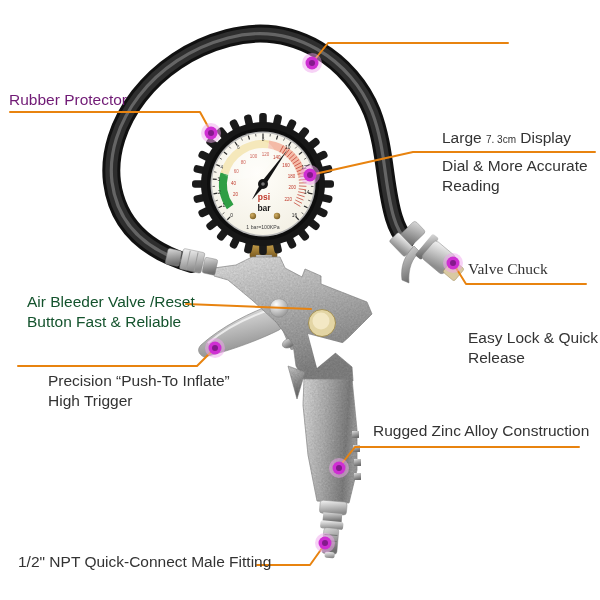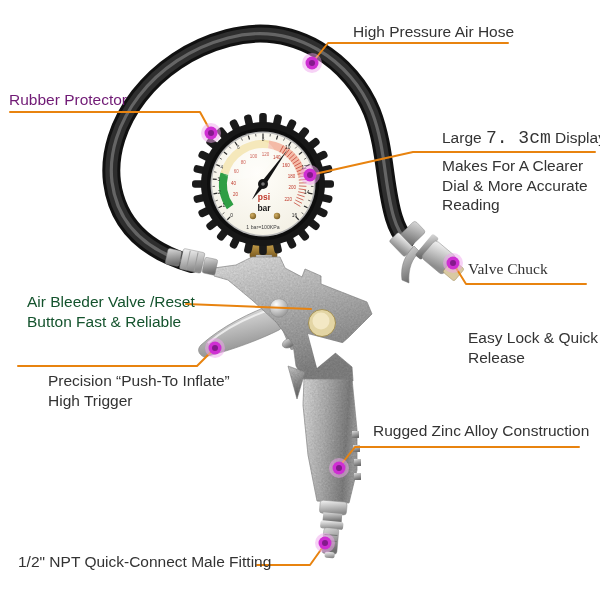--- a/index.html
+++ b/index.html
@@ -1,20 +1,20 @@
 <!DOCTYPE html>
 <html><head>
 <meta charset="utf-8">
 <style>
   html,body{margin:0;padding:0;background:#fff;}
   .stage{position:relative;width:600px;height:600px;background:#ffffff;overflow:hidden;
          font-family:"Liberation Sans",sans-serif;}
   .stage svg{position:absolute;left:0;top:0;}
   .label{position:absolute;font-size:15.5px;line-height:19.5px;white-space:nowrap;color:#333;}
-  .label .mono{font-family:Liberation Mono, monospace;font-size:18px;text-align:right;}
+  .label .mono{font-family:Liberation Sans, sans-serif;font-size:10px;text-align:right;}
   .gauge-face-text{font-family:"Liberation Sans",sans-serif;}
 </style>
 </head>
 <body>
 
 <div class="stage">
 
 <svg width="600" height="600" viewBox="0 0 600 600">
   <defs>
     <linearGradient id="metalG" x1="0" y1="0" x2="0.35" y2="1">
@@ -301,31 +301,29 @@
           <circle r="3" fill="rgba(70,10,80,0.55)"></circle>
         </g>
     <g class="callout-dot" transform="translate(325,543)">
       <circle class="dot-halo" r="10" opacity="0.5" fill="#f0a6ee"></circle>
           <circle class="dot-ring" r="6.5" fill="#cf2fd3"></circle>
           <circle r="3" fill="rgba(70,10,80,0.55)"></circle>
         </g>
   </g>
 </svg>
 
-  <div class="label" style="left: 353px; top: 22px; color: rgb(51, 51, 51);">High Pressure Air Hose</div>
 
   <div class="label" style="left: 9px; top: 90px; color: #701a75;">Rubber Protector</div>
 
   <div class="label" style="left: 442px; top: 128px; color: rgb(51, 51, 51);">
     <span>Large</span>
     <span class="mono">7. 3cm</span>
     <span>Display</span>
   </div>
   <div class="label" style="left: 442px; top: 156px; color: rgb(51, 51, 51);">
-    <div>Makes For A Clearer</div>
     <div>Dial &amp; More Accurate</div>
     <div>Reading</div>
   </div>
 
   <div class="label" style="left: 468px; top: 259px; color: rgb(51, 51, 51); font-family: Liberation Serif, serif;">Valve Chuck</div>
   <div class="label" style="left: 468px; top: 290px; color: rgb(51, 51, 51); margin-top: 38px;">
     <div>Easy Lock &amp; Quick</div>
     <div>Release</div>
   </div>
 

